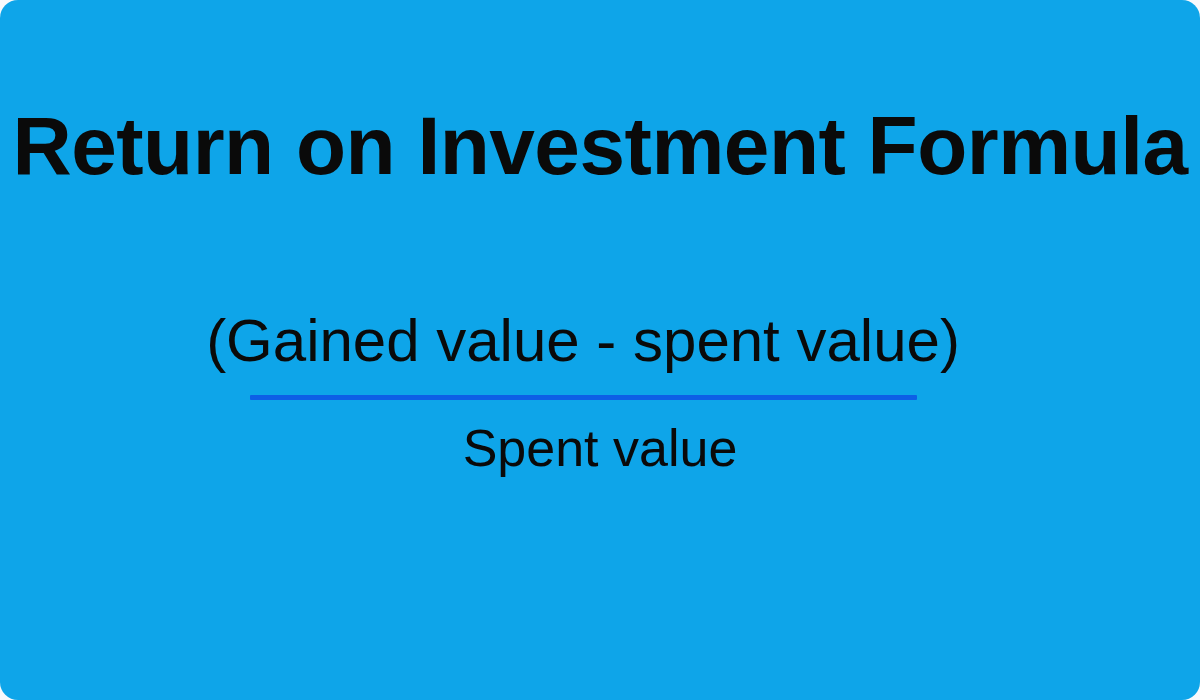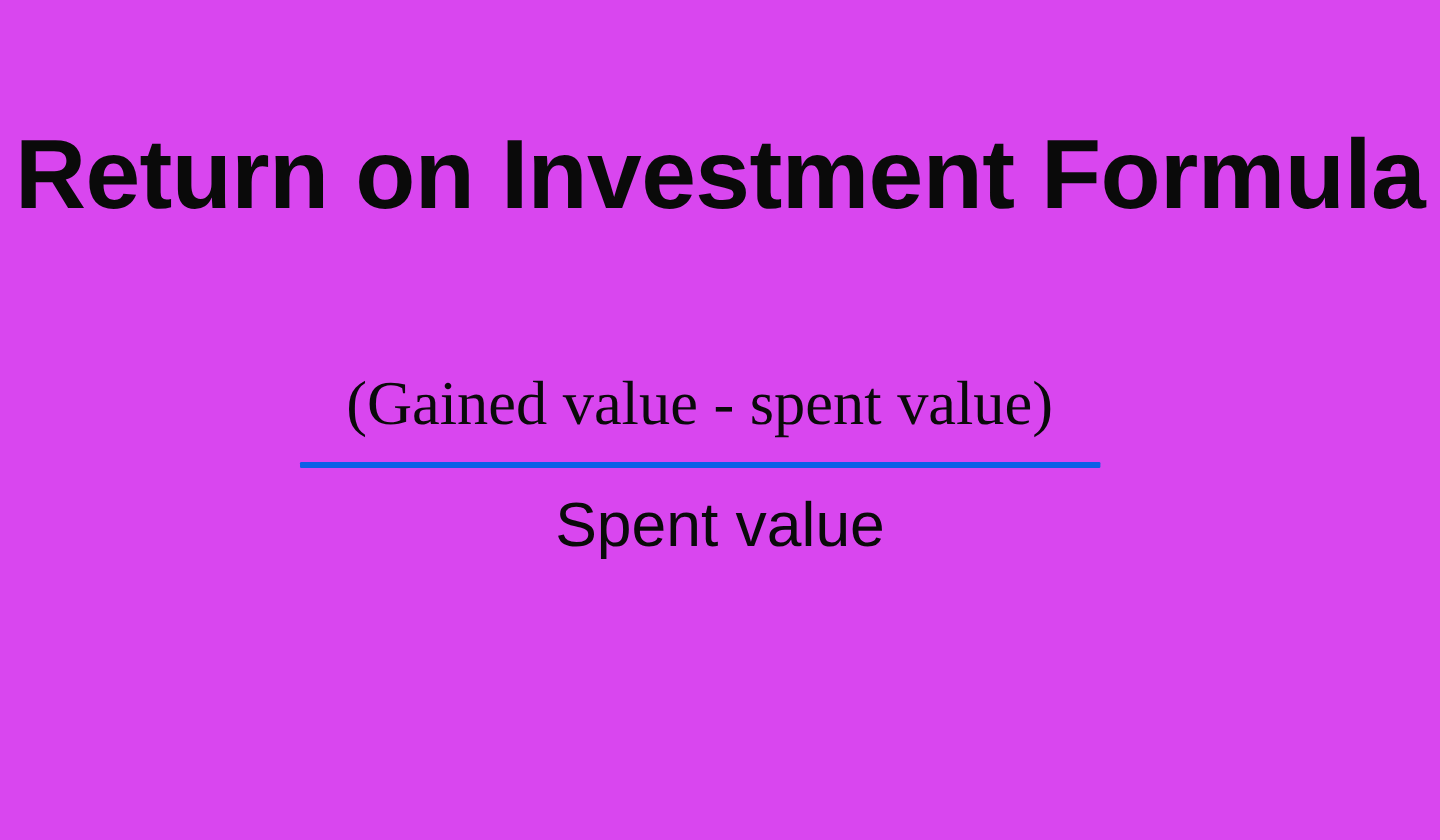--- a/index.html
+++ b/index.html
@@ -44,48 +44,47 @@
     display: flex;
     flex-direction: column;
     align-items: center;
   }
   .fraction {
     display: inline-flex;
     flex-direction: column;
     align-items: center;
   }
   .numerator {
-    font-size: 52px;
+    font-size: 60px;
     font-weight: 400;
     color: #0a0a0a;
     line-height: 1.18;
     white-space: nowrap;
     padding: 0 2px;
-    font-family: Liberation Serif, serif;
   }
   .fraction-bar {
     width: 667px;
     height: 5px;
     background: #0d5fe6;
     margin: 18px 0 18px 0;
     border-radius: 1px;
   }
   .denominator {
     font-size: 52px;
     font-weight: 400;
     color: #0a0a0a;
     line-height: 1.18;
     white-space: nowrap;
     margin-left: 34px;
   }
 </style>
 </head>
 <body>
 
-<div class="page" style="background: #d946ef;">
+<div class="page" style="background: #0ea5e9; border-radius: 18px;">
 
   <div class="title">Return on Investment Formula</div>
 
   <div class="formula">
     <div class="fraction">
       <div class="numerator">(Gained value - spent value)</div>
       <div class="fraction-bar" style="background: rgb(13, 95, 230);"></div>
       <div class="denominator">Spent value</div>
     </div>
   </div>

